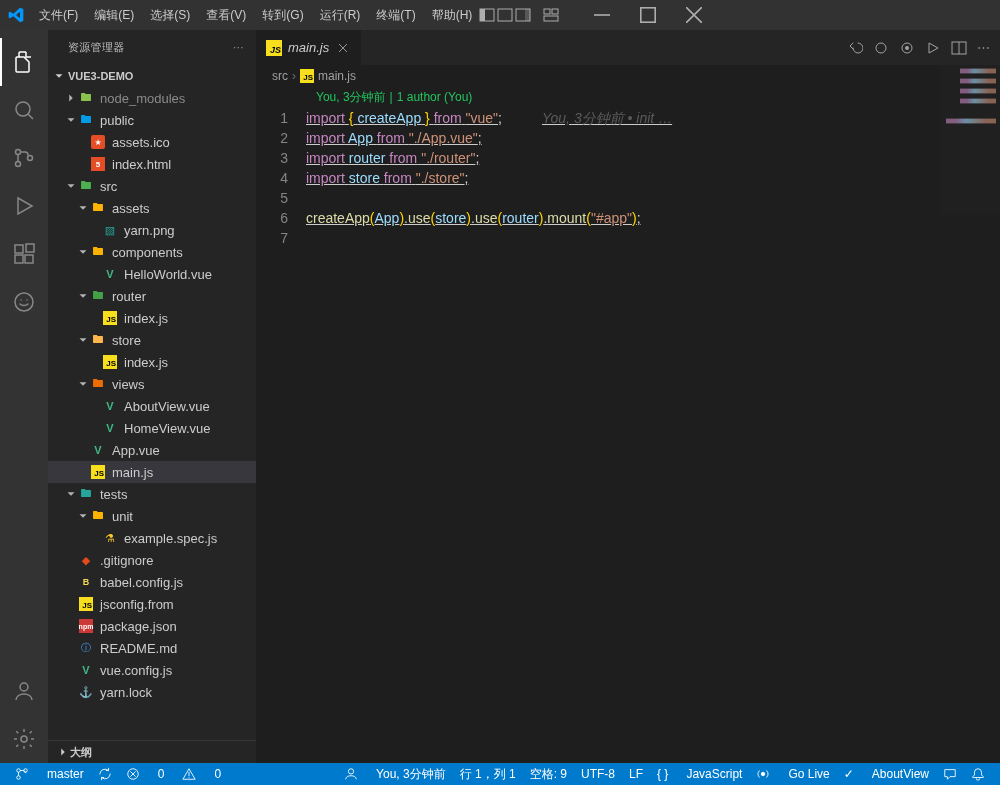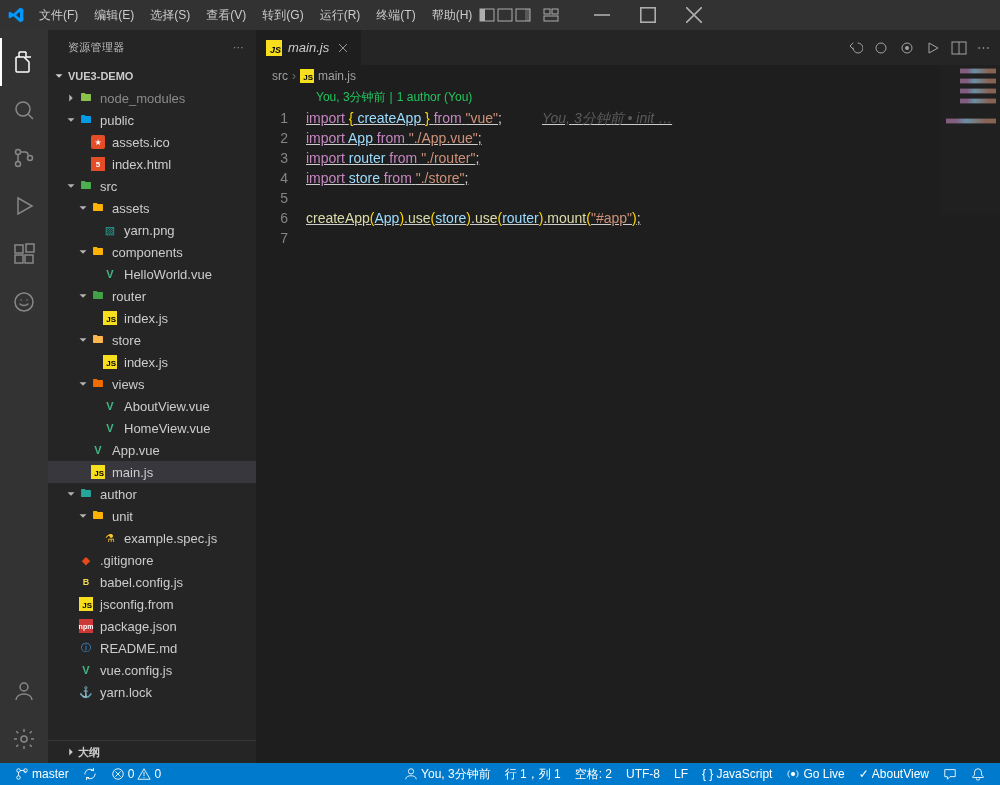--- a/index.html
+++ b/index.html
@@ -23,42 +23,42 @@
 .sidebar-header .dots { cursor: pointer; opacity: .7; }
 .section-root { height: 22px; display: flex; align-items: center; padding-left: 4px; font-size: 11px; font-weight: 700; color: #cccccc; cursor: pointer; }
 .section-root svg { width: 14px; height: 14px; margin-right: 2px; }
 .tree { flex: 1; overflow-y: auto; padding-bottom: 4px; }
 .tree-row { height: 22px; display: flex; align-items: center; cursor: pointer; font-size: 13px; color: #cccccc; white-space: nowrap; }
 .tree-row.selected { background: #37373d; }
 .tree-row .chev { width: 14px; height: 14px; flex-shrink: 0; opacity: .85; }
 .tree-row .icon { width: 16px; height: 16px; margin-right: 6px; flex-shrink: 0; display: inline-flex; align-items: center; justify-content: center; font-size: 11px; }
 .pad-0{padding-left:16px}.pad-1{padding-left:28px}.pad-2{padding-left:40px}
 .outline-panel { border-top: 1px solid #383838; }
-.outline-head { height: 22px; display: flex; align-items: center; padding-left: 16px; font-size: 11px; font-weight: 700; cursor: pointer; }
+.outline-head { height: 22px; display: flex; align-items: center; padding-left: 8px; font-size: 11px; font-weight: 700; cursor: pointer; }
 .editor { flex: 1; display: flex; flex-direction: column; background: #1e1e1e; }
 .tabbar { height: 35px; background: #252526; display: flex; align-items: stretch; }
 .tab { display: flex; align-items: center; background: #1e1e1e; padding: 0 10px; gap: 6px; border-right: 1px solid #252526; cursor: pointer; font-size: 13px; font-style: italic; }
 .tab .icon { width: 16px; height: 16px; }
 .tab .close { width: 16px; height: 16px; opacity: .7; }
 .tabbar .spacer { flex: 1; }
 .tabbar .actions { display: flex; align-items: center; gap: 10px; padding: 0 10px; opacity: .75; }
 .breadcrumb { height: 22px; display: flex; align-items: center; padding-left: 16px; font-size: 12px; color: #a0a0a0; gap: 4px; }
 .breadcrumb .chev { opacity: .6; }
 .codelens { padding: 2px 0 2px 60px; font-size: 12px; color: #22c55e; }
 .codelens .sep { margin: 0 4px; }
 .code { font-family: Consolas, "Courier New", monospace; font-size: 14px; line-height: 20px; position: relative; }
 .line { display: flex; }
 .gutter { width: 50px; text-align: right; padding-right: 18px; color: #858585; user-select: none; }
 .linetxt { white-space: pre; text-decoration: underline; }
 .k-import{color:#c586c0}.k-ident{color:#9cdcfe}.k-from{color:#c586c0}.k-str{color:#ce9178}.k-punc{color:#d4d4d4}.k-brace{color:#ffd700}.k-func{color:#dcdcaa}
 .gitlens { color: #5a5a5a; font-style: italic; margin-left: 40px; }
 .minimap { position: absolute; top: 35px; right: 0; width: 60px; height: 150px; background: rgba(255,255,255,0.01); }
 .minimap .mark { position:absolute; top:2px; right:4px; width:36px; height:8px; background: linear-gradient(90deg,#c586c0 20%, #9cdcfe 40%, #ce9178 80%); filter: blur(.4px); opacity:.6; transform: scaleY(.6);}
 .statusbar { height: 22px; background: #007acc; display: flex; align-items: center; color: #fff; font-size: 12px; padding: 0 8px; gap: 0; }
-.statusbar .sbitem { display: flex; align-items: center; gap: 3px; padding: 0 7px; height: 100%; cursor: pointer; }
+.statusbar .sbitem { display: flex; align-items: center; gap: 18px; padding: 0 7px; height: 100%; cursor: pointer; }
 .statusbar .spacer { flex: 1; }
 .statusbar .check { color: #fff; }
 svg { display: block; }
 ::-webkit-scrollbar{width:10px}::-webkit-scrollbar-thumb{background:#424242}
 </style>
 </head>
 <body>
 
 <div class="titlebar">
   <svg class="logo" viewBox="0 0 24 24">
@@ -324,21 +324,21 @@
           </span>
           <span>main.js</span>
         </div>
         <div class="tree-row pad-0">
           <svg class="chev" viewBox="0 0 16 16">
             <path fill="#ccc" d="M4 6l4 4 4-4z"></path>
           </svg>
           <span class="icon">
             <span style="color:#26a69a">🖿</span>
           </span>
-          <span>author</span>
+          <span>tests</span>
         </div>
         <div class="tree-row pad-1">
           <svg class="chev" viewBox="0 0 16 16">
             <path fill="#ccc" d="M4 6l4 4 4-4z"></path>
           </svg>
           <span class="icon">
             <span style="color:#ffb300">🖿</span>
           </span>
           <span>unit</span>
         </div>
@@ -526,21 +526,21 @@
     <svg width="14" height="14" viewBox="0 0 16 16" fill="none" stroke="#fff">
         <circle cx="8" cy="5" r="3"></circle>
         <path d="M2 14c0-3 3-4 6-4s6 1 6 4"></path>
       </svg>
     <span>You, 3分钟前</span>
   </div>
   <div class="sbitem">
       <span>行 1，列 1</span>
     </div>
   <div class="sbitem">
-      <span>空格: 2</span>
+      <span>空格: 9</span>
     </div>
   <div class="sbitem">
       <span>UTF-8</span>
     </div>
   <div class="sbitem">
       <span>LF</span>
     </div>
   <div class="sbitem">
       <span>{ }</span>
       <span>JavaScript</span>

